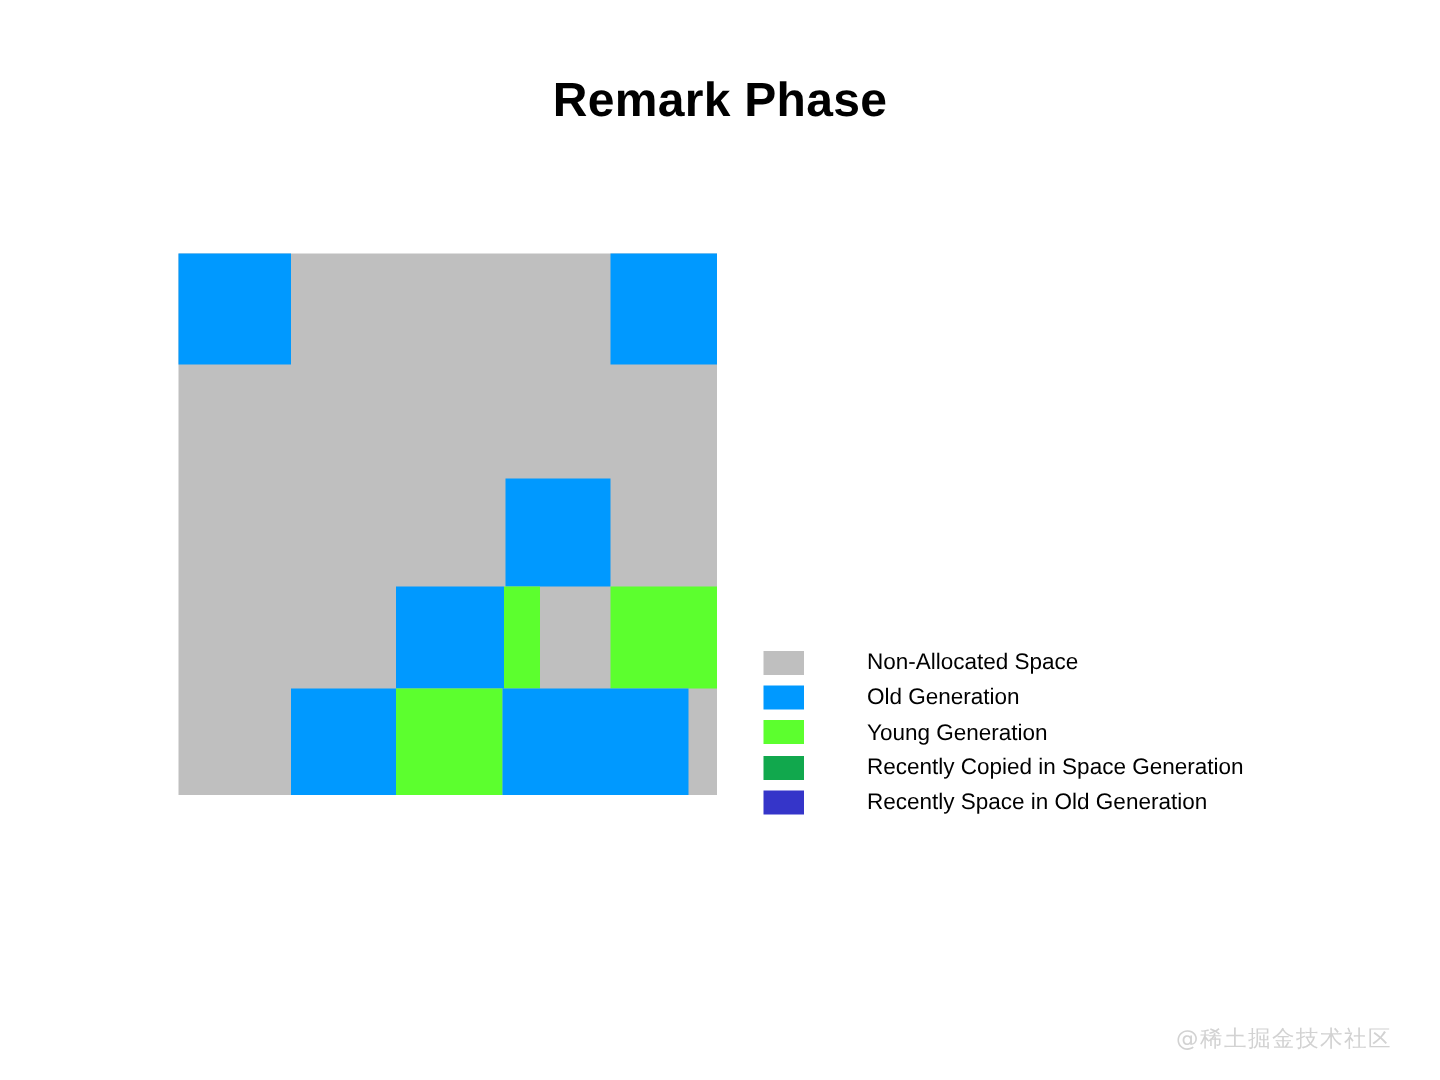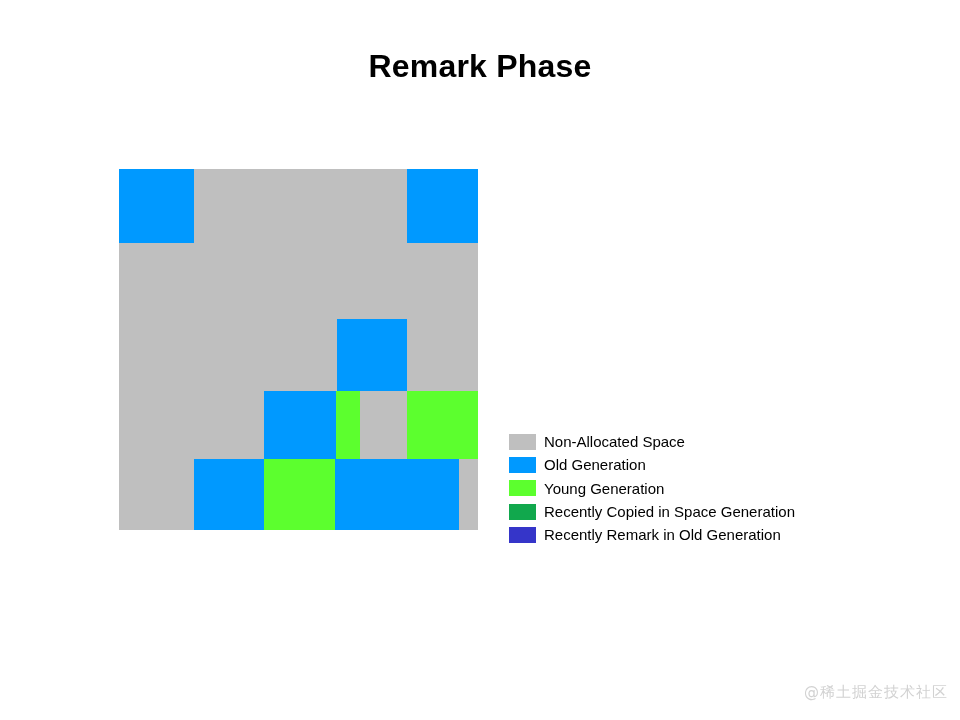--- a/index.html
+++ b/index.html
@@ -53,40 +53,41 @@
     position: absolute;
     left: 509px;
     top: 430px;
     width: 340px;
   }
   .legend-row {
     position: relative;
     height: 23.3px;
     display: flex;
     align-items: center;
+    gap: 34px;
   }
   .legend-swatch {
     width: 27px;
     height: 16px;
     flex: 0 0 auto;
     display: block;
   }
   .legend-label {
     margin-left: 8px;
     font-size: 15px;
     color: #000000;
     white-space: nowrap;
     line-height: 1;
     font-family: "Liberation Sans", sans-serif;
   }
 
   
   .watermark {
     position: absolute;
-    right: 12px;
+    right: 32px;
     bottom: 18px;
     font-size: 15px;
     color: #d2d2d2;
     letter-spacing: 1px;
     font-family: "DejaVu Sans", sans-serif;
     user-select: none;
   }
 </style>
 </head>
 <body>
@@ -119,19 +120,19 @@
       <div class="legend-row">
         <span class="legend-swatch" style="background: rgb(92, 255, 46);"></span>
         <span class="legend-label">Young Generation</span>
       </div>
       <div class="legend-row">
         <span class="legend-swatch" style="background: rgb(17, 168, 77);"></span>
         <span class="legend-label">Recently Copied in Space Generation</span>
       </div>
       <div class="legend-row">
         <span class="legend-swatch" style="background: rgb(53, 53, 201);"></span>
-        <span class="legend-label">Recently Remark in Old Generation</span>
+        <span class="legend-label">Recently Space in Old Generation</span>
       </div>
     </div>
 
   <div class="watermark">@稀土掘金技术社区</div>
 
 </div>
 
 </body></html>

